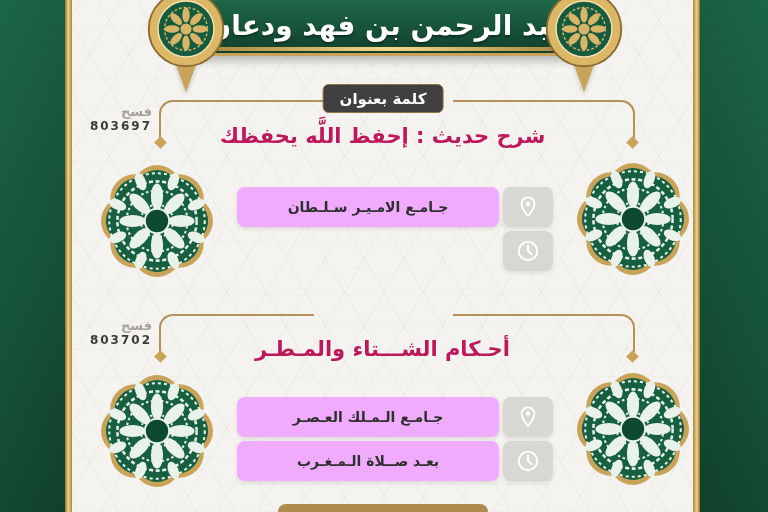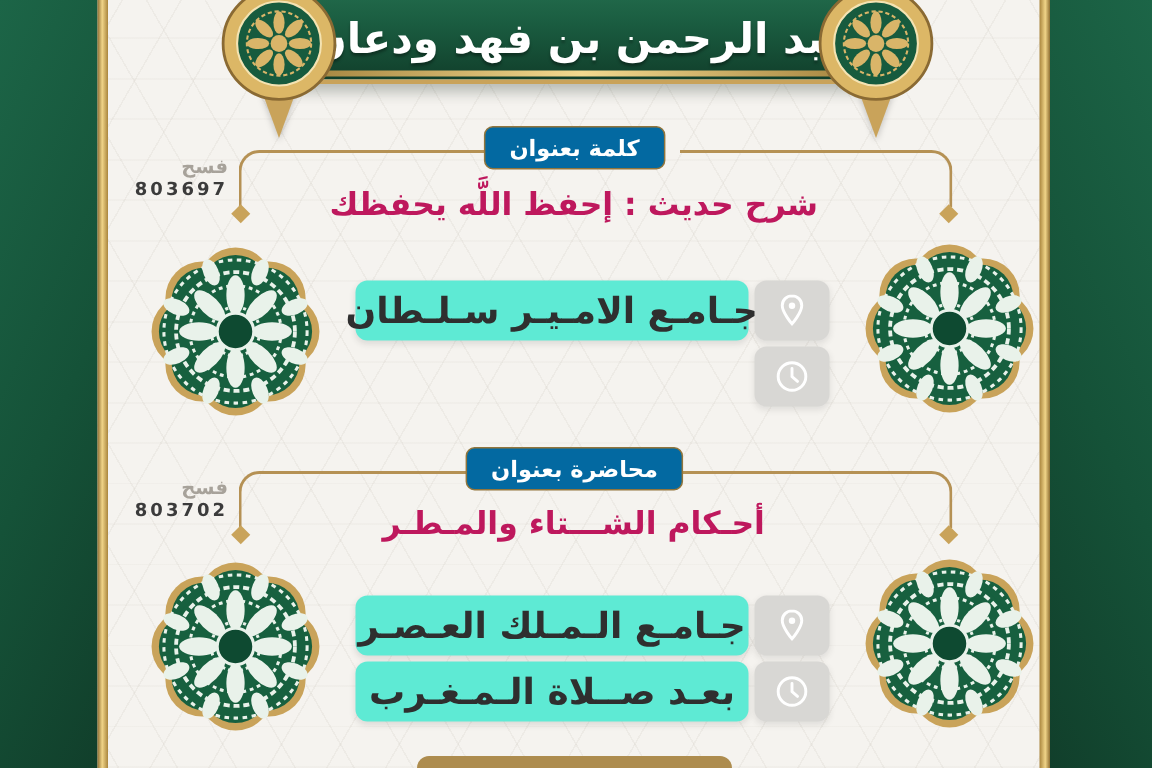--- a/index.html
+++ b/index.html
@@ -32,41 +32,41 @@
     background:linear-gradient(90deg,#9c7a35,#f3d98f 50%,#9c7a35);}
   .banner-text{position:absolute;inset:0;display:flex;align-items:center;justify-content:center;
     padding-top:26px;color:#ffffff;font-weight:bold;font-size:28px;letter-spacing:1px;
     direction:rtl;text-shadow:0 2px 2px rgba(0,0,0,.35);}
   .medallion{position:absolute;width:82px;height:82px;}
   .medal-tail{position:absolute;width:0;height:0;
     border-left:11px solid transparent;border-right:11px solid transparent;
     border-top:30px solid #c9a35a;filter:drop-shadow(0 2px 2px rgba(0,0,0,.2));}
   
   .badge{position:absolute;left:383px;transform:translateX(-50%);height:27px;
-    background:#0369a1;border:1px solid #91753c;border-radius:6px;color:#fff;
+    background:#404040;border:1px solid #91753c;border-radius:6px;color:#fff;
     font-size:15px;font-weight:bold;display:flex;align-items:center;padding:0 16px;
     direction:rtl;white-space:nowrap;z-index:3;}
   .line-corner{position:absolute;z-index:1;}
   .line-left{border-top:2.5px solid #b59154;border-left:2.5px solid #b59154;border-top-left-radius:14px;}
   .line-right{border-top:2.5px solid #b59154;border-right:2.5px solid #b59154;border-top-right-radius:14px;}
   .bead{position:absolute;width:9px;height:9px;background:#c9a35a;transform:rotate(45deg);z-index:2;}
   
   .title{position:absolute;left:85px;right:88px;text-align:center;direction:rtl;
     font-weight:bold;color:#be185d;font-size:21px;z-index:3;}
   
   .license{position:absolute;left:70px;width:82px;text-align:right;z-index:3;}
   .license-label{color:#a7a29a;font-size:13px;font-weight:bold;direction:rtl;}
   .license-number{color:#3b3b3b;font-size:12px;font-weight:bold;letter-spacing:2px;direction:ltr;}
   
   .mandala{position:absolute;width:130px;height:130px;z-index:2;}
   
-  .row-text{position:absolute;left:237px;width:262px;height:40px;background:#5eead4;
+  .row-text{position:absolute;left:237px;width:262px;height:40px;background:#f0abfc;
     border-radius:8px;box-shadow:0 2px 4px rgba(40,40,40,.12);
     display:flex;align-items:center;justify-content:center;direction:rtl;
-    font-size:24px;font-weight:bold;color:#2f2f2f;z-index:3;white-space:nowrap;}
+    font-size:14px;font-weight:bold;color:#2f2f2f;z-index:3;white-space:nowrap;}
   .row-icon{position:absolute;left:503px;width:50px;height:40px;background:#d8d7d4;
     border-radius:8px;display:flex;align-items:center;justify-content:center;z-index:3;
     box-shadow:0 2px 4px rgba(40,40,40,.10);}
   
   .bottom-badge{position:absolute;left:383px;transform:translateX(-50%);top:504px;
     width:210px;height:14px;background:#ad8c4e;border-radius:8px 8px 0 0;}
 </style>
 </head>
 <body>
 
@@ -227,21 +227,20 @@
     <svg width="26" height="26" viewBox="0 0 24 24">
       <circle cx="12" cy="12" r="8.5" fill="none" stroke="#ffffff" stroke-width="1.8"></circle>
       <path d="M12 7v5l3.4 3" fill="none" stroke="#ffffff" stroke-width="1.8" stroke-linecap="round"></path>
     </svg>
   </div>
 
   <div class="line-corner line-left" style="left:159px;top:314px;width:153px;height:36px;"></div>
   <div class="line-corner line-right" style="left:453px;top:314px;width:180px;height:36px;"></div>
   <div class="bead" style="left:156px;top:352px;"></div>
   <div class="bead" style="left:628px;top:352px;"></div>
-  <div class="badge" style="top:298px;">محاضرة بعنوان</div>
 
   <div class="license" style="top:318px;">
     <div class="license-label">فسح</div>
     <div class="license-number">803702</div>
   </div>
 
   <div class="title" style="top:337px;">أحـكام الشـــتاء والمـطـر</div>
 
   <svg class="mandala" style="left:92px;top:366px;">
       <use href="#mandala-sym"></use>

